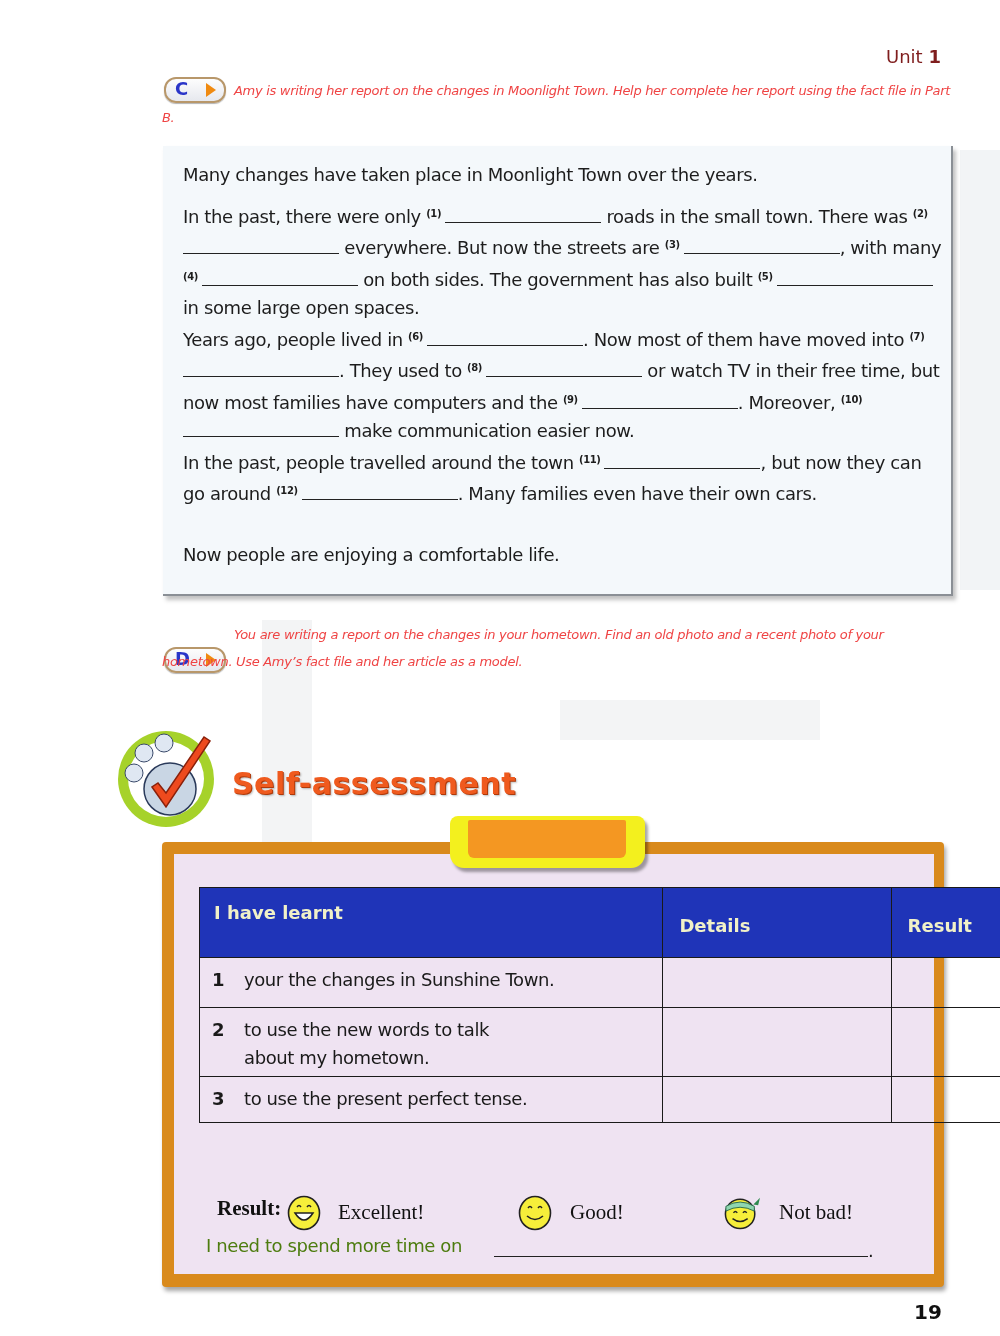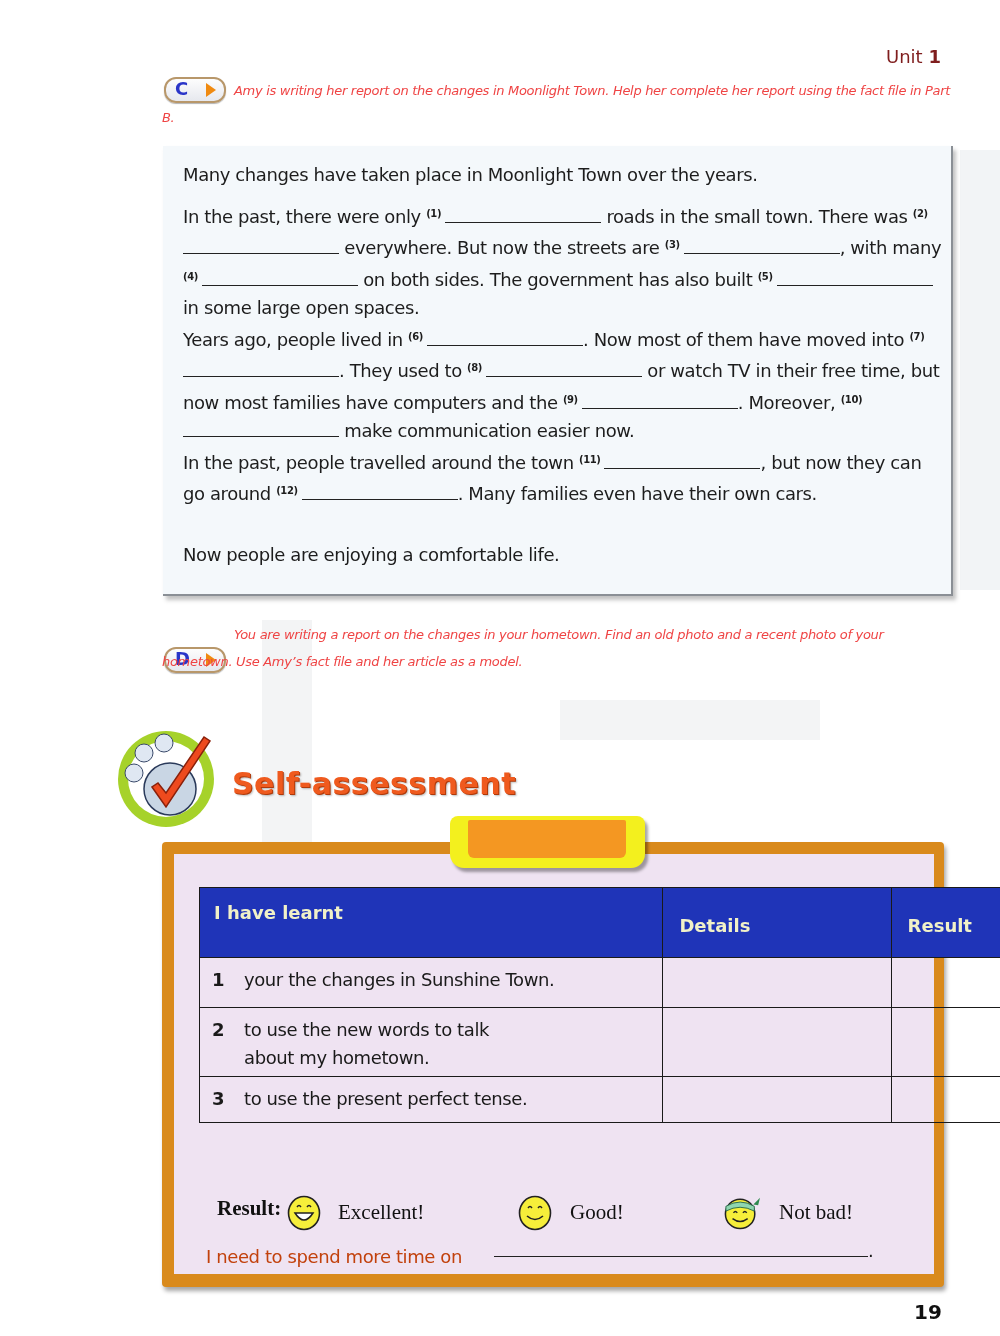--- a/index.html
+++ b/index.html
@@ -49,21 +49,21 @@
   table.sa td { border:1.5px solid #1a1a1a; font-family:"DejaVu Sans", sans-serif; font-size:18px; color:#1a1a1a;
                 vertical-align:top; padding:8px 6px 4px 12px; line-height:28px; letter-spacing:-0.4px; }
   table.sa td .num { font-weight:bold; display:inline-block; width:32px; vertical-align:top; }
   table.sa td .txt { display:inline-block; width:340px; vertical-align:top; }
 
   .result-row { position:absolute; left:205px; top:1196px; width:680px; height:36px; font-family:"Liberation Serif", serif;
                 font-size:21px; color:#111; }
   .result-row .lbl { position:absolute; left:0; top:0; font-weight:bold;margin-left:12px; }
   .face { position:absolute; width:34px; height:36px; }
   .result-row .t { position:absolute; top:4px; }
-  .need { position:absolute; left:206px; top:1235px; font-family:"DejaVu Sans", sans-serif; font-size:18px; color:#c2410c; letter-spacing:-0.4px;margin-top:11px; }
+  .need { position:absolute; left:206px; top:1235px; font-family:"DejaVu Sans", sans-serif; font-size:18px; color:#4d7c0f; letter-spacing:-0.4px; }
   .need-line { position:absolute; left:494px; top:1256px; width:374px; border-bottom:1.5px solid #222; }
   .need-dot { position:absolute; left:868px; top:1240px; font-size:18px; }
 
   .pageno { position:absolute; left:914px; top:1300px; font:bold 20px "DejaVu Sans", sans-serif; color:#111; }
 </style>
 </head>
 <body>
 
 <div class="wm" style="left:262px;top:620px;width:50px;height:240px;"></div>
 <div class="wm" style="left:560px;top:700px;width:260px;height:40px;"></div>

